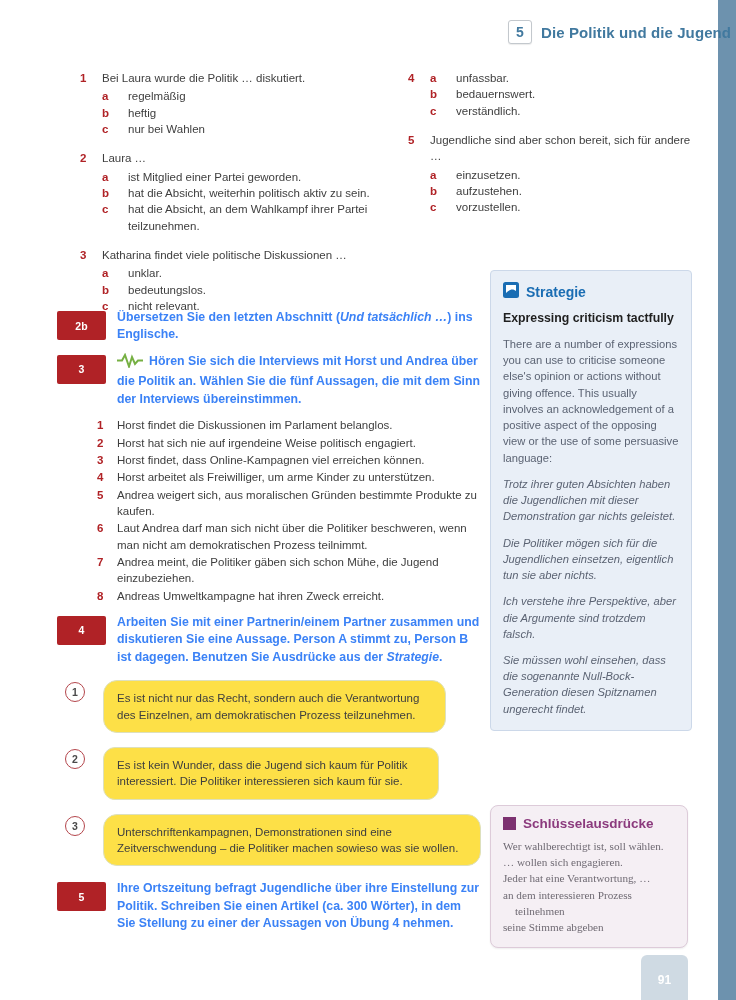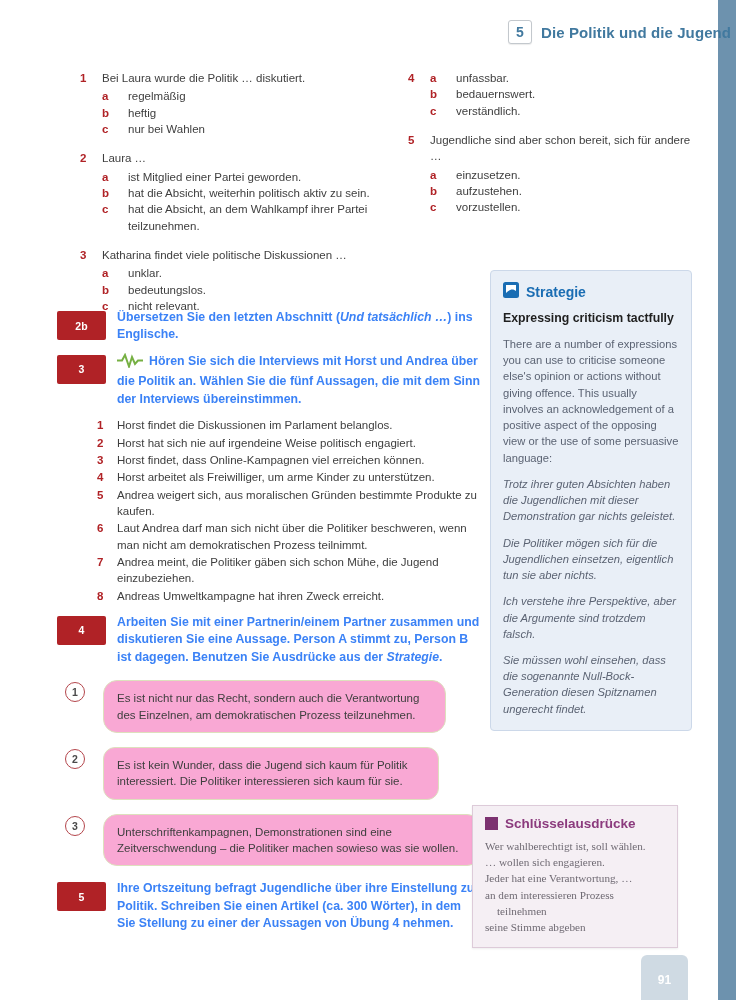--- a/index.html
+++ b/index.html
@@ -49,42 +49,42 @@
   .item-text{flex:1;}
 
   .statements{margin:14px 0 14px 8px;}
   .statement{display:flex;align-items:flex-start;margin-bottom:14px;}
   .stmt-circle{
     flex:none;width:18px;height:18px;border:1.3px solid #b4464c;border-radius:50%;
     background:#fff;color:#4a4a4a;font-weight:bold;font-size:10.5px;
     display:flex;align-items:center;justify-content:center;margin-top:2px;
   }
   .bubble{
-    margin-left:18px;background:#f9a8d4;border:1px solid #dde0bd;border-radius:14px;
+    margin-left:18px;background:#fde047;border:1px solid #dde0bd;border-radius:14px;
     padding:9px 13px;font-size:11.5px;line-height:1.42;color:#3e3e3e;
   }
   .statement:nth-child(1) .bubble{max-width:315px;}
   .statement:nth-child(2) .bubble{max-width:308px;border-radius:12px;}
   .statement:nth-child(3) .bubble{max-width:352px;}
 
   
   .strategy-box{
     position:absolute;top:270px;left:490px;width:176px;
     background:#e9eff7;border:1px solid #ccd8e9;border-radius:4px;padding:11px 12px 13px 12px;
   }
   .strategy-title-row{display:flex;align-items:center;gap:7px;margin-bottom:9px;}
   .strategy-title{color:#1a6db3;font-weight:bold;font-size:14px;}
   .strategy-subtitle{font-weight:bold;font-size:12.3px;color:#1f1f1f;margin-bottom:9px;line-height:1.3;}
   .strategy-intro{font-size:11.2px;color:#5b6373;line-height:1.45;margin-bottom:10px;}
   .strategy-example{font-size:11.2px;color:#5b6373;line-height:1.45;font-style:italic;margin-bottom:10px;}
   .strategy-example:last-child{margin-bottom:0;}
 
   .key-box{
-    position:absolute;top:805px;left:472px;width:176px;
-    background:#f5eff4;border:1px solid #ddcbd9;border-radius:0;padding:10px 16px 12px 12px;
+    position:absolute;top:805px;left:490px;width:176px;
+    background:#f5eff4;border:1px solid #ddcbd9;border-radius:8px;padding:10px 8px 12px 12px;
     box-shadow:0 1px 2px rgba(0,0,0,0.07);
   }
   .key-title-row{display:flex;align-items:center;gap:7px;margin-bottom:7px;}
   .key-square{flex:none;width:13px;height:13px;background:#7c3170;}
   .key-title{color:#8b3a7d;font-weight:bold;font-size:13.5px;}
   .key-line{font-size:11.2px;color:#6f6a73;line-height:1.45;font-family:Liberation Serif, serif;}
   .key-line.indent{padding-left:12px;}
 
   .page-num-box{
     position:absolute;left:641px;top:955px;width:47px;height:50px;

